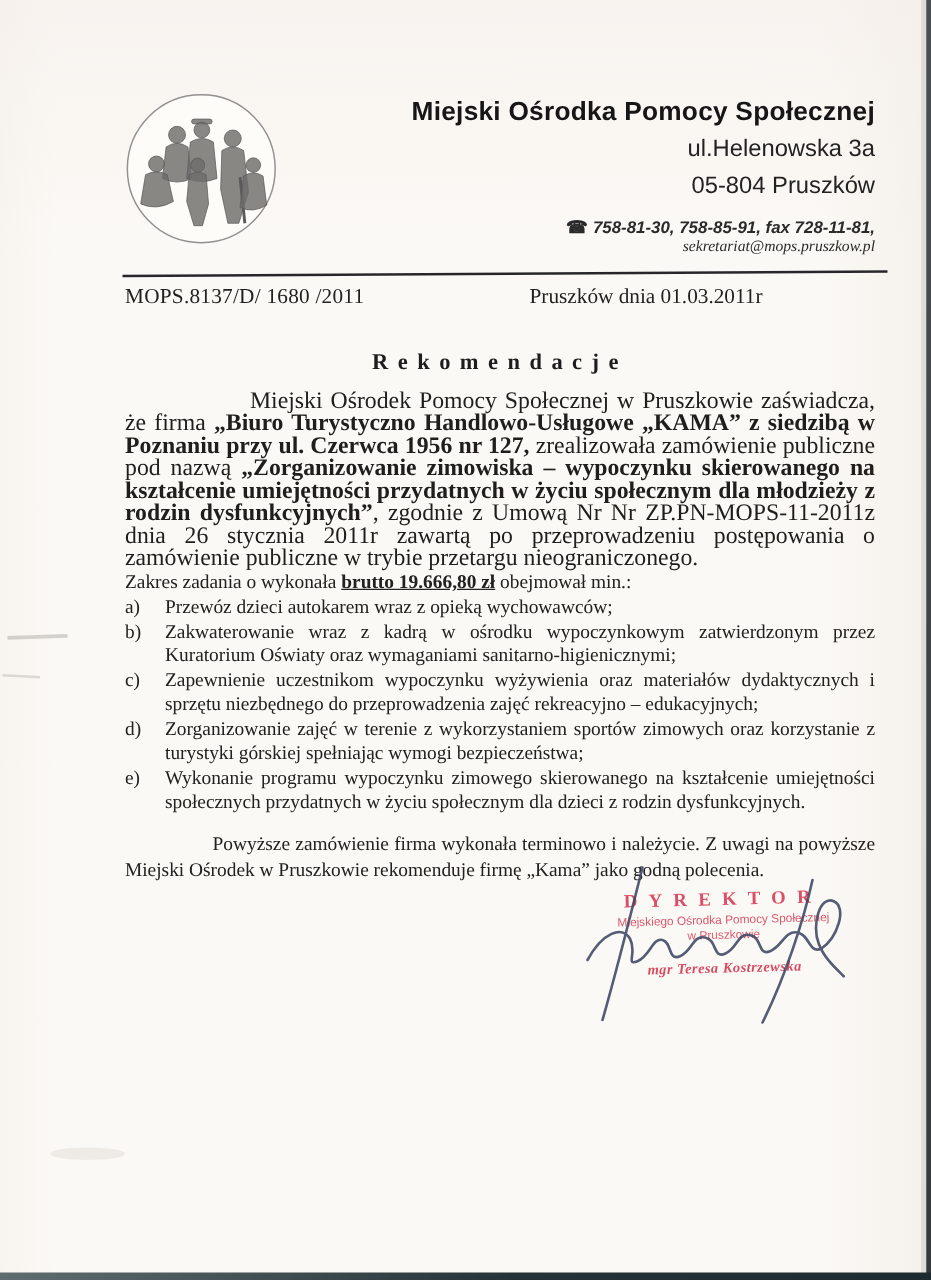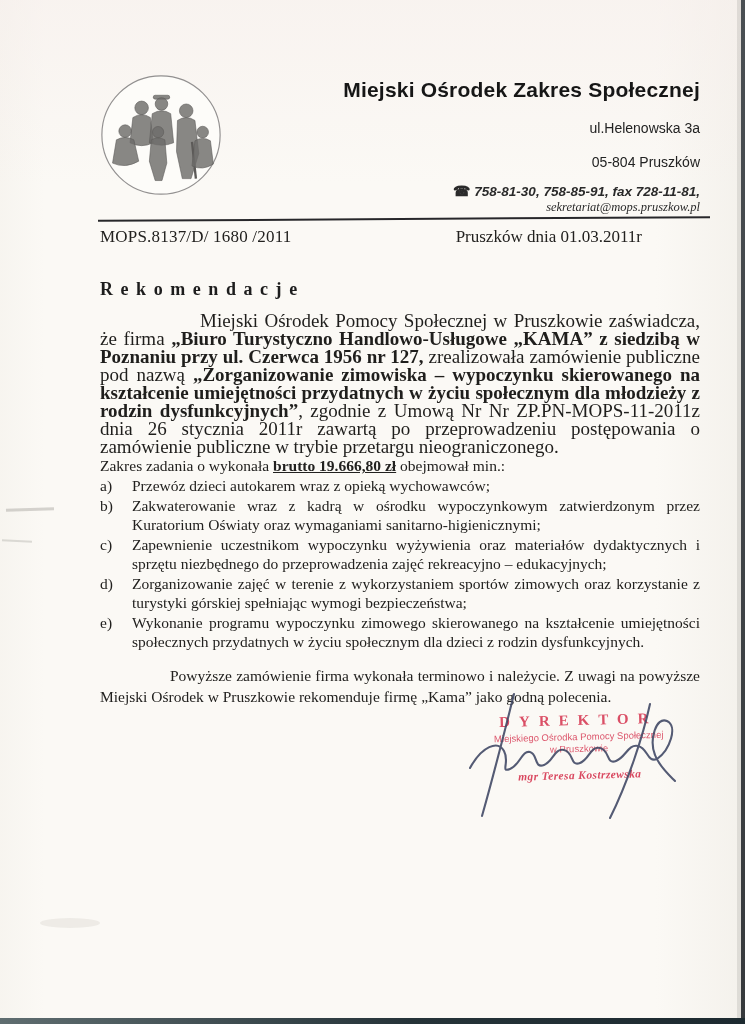--- a/index.html
+++ b/index.html
@@ -23,32 +23,32 @@
   .edge-bottom{position:absolute;left:0;bottom:0;width:745px;height:6px;background:linear-gradient(90deg,#5f6d70,#253338 55%,#1d2a30);}
   .smudge1{position:absolute;left:6px;top:508px;width:48px;height:3px;background:rgba(140,138,132,.35);transform:rotate(-2deg);}
   .smudge2{position:absolute;left:2px;top:540px;width:30px;height:2px;background:rgba(150,148,142,.3);transform:rotate(3deg);}
   .smudge3{position:absolute;left:40px;top:918px;width:60px;height:10px;background:rgba(190,186,178,.22);border-radius:50%;}
 
   
   .letterhead{position:absolute;left:0;top:60px;width:745px;height:150px;}
   .logo{position:absolute;left:98px;top:12px;width:126px;height:126px;}
   .head-text{position:absolute;right:45px;top:18px;width:460px;text-align:right;font-family:"Liberation Sans", sans-serif;}
   .org{font-size:21px;font-weight:bold;color:#161616;letter-spacing:.2px;}
-  .addr{font-size:14px;color:#222;margin-top:18px;}
+  .addr{font-size:19px;color:#222;margin-top:7px;}
   .phone-row{margin-top:13px;font-size:13.5px;font-style:italic;font-weight:bold;color:#2a2a2a;text-align:right;}
   .phone-icon{font-style:normal;font-size:14px;margin-right:4px;}
   .email{font-family:"Liberation Serif", serif;font-size:12.5px;font-style:italic;color:#2a2a2a;margin-top:1px;}
   .head-rule{position:absolute;left:98px;top:218px;width:612px;height:2px;background:#27272a;transform:rotate(-.35deg);}
 
   
   .content{position:absolute;left:100px;top:227px;width:600px;}
   .ref-row{display:flex;font-size:17px;}
   .ref-num{letter-spacing:.2px;}
-  .ref-date{margin-left:auto;margin-right:58px;}
-  .doc-title{margin-top:32px;text-align:left;font-size:18px;font-weight:bold;letter-spacing:.42em;color:#1d1d1d;}
+  .ref-date{margin-left:auto;margin-right:90px;}
+  .doc-title{margin-top:32px;text-align:center;font-size:18px;font-weight:bold;letter-spacing:.42em;color:#1d1d1d;}
   .para{margin-top:12px;font-size:19px;line-height:18px;text-align:justify;color:#1f1e1c;}
   .para.p1{text-indent:100px;}
   .b{font-weight:bold;}
   .bu{font-weight:bold;text-decoration:underline;}
   .scope{font-size:15.5px;line-height:19px;margin-top:0;}
   .list{margin-top:1px;}
   .li{display:flex;font-size:15.5px;line-height:19px;margin-top:1px;}
   .li-label{width:32px;flex:0 0 32px;}
   .li-text{flex:1;text-align:justify;}
   .closing{margin-top:14px;font-size:15.5px;line-height:21px;text-align:justify;text-indent:70px;}
@@ -89,21 +89,21 @@
 
           <circle cx="62" cy="62" r="5.8"></circle>
           <path d="M55 70 q7 -4 14 0 l2 24 l-5 18 l-7 0 l-6 -20 z"></path>
 
           <circle cx="108" cy="62" r="6"></circle>
           <path d="M100 71 q8 -5 16 0 l3 24 q-11 7 -22 2 z"></path>
         </g>
       </svg>
     </div>
     <div class="head-text">
-      <div class="org">Miejski Ośrodek Zakres Społecznej</div>
+      <div class="org">Miejski Ośrodka Pomocy Społecznej</div>
       <div class="addr">ul.Helenowska 3a</div>
       <div class="addr">05-804 Pruszków</div>
       <div class="phone-row"><span class="phone-icon">☎</span><span>758-81-30, 758-85-91, fax 728-11-81,</span></div>
       <div class="email">sekretariat@mops.pruszkow.pl</div>
     </div>
   </div>
   <div class="head-rule"></div>
 
   <div class="content">
     <div class="ref-row">

